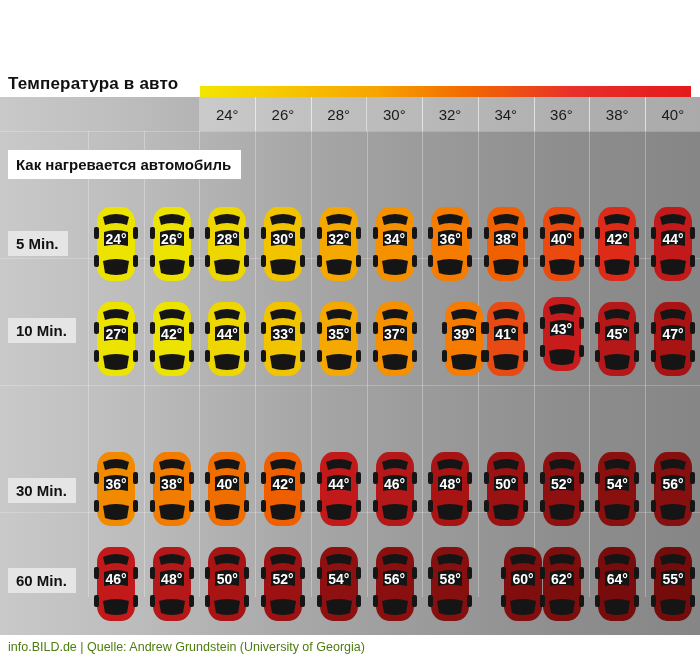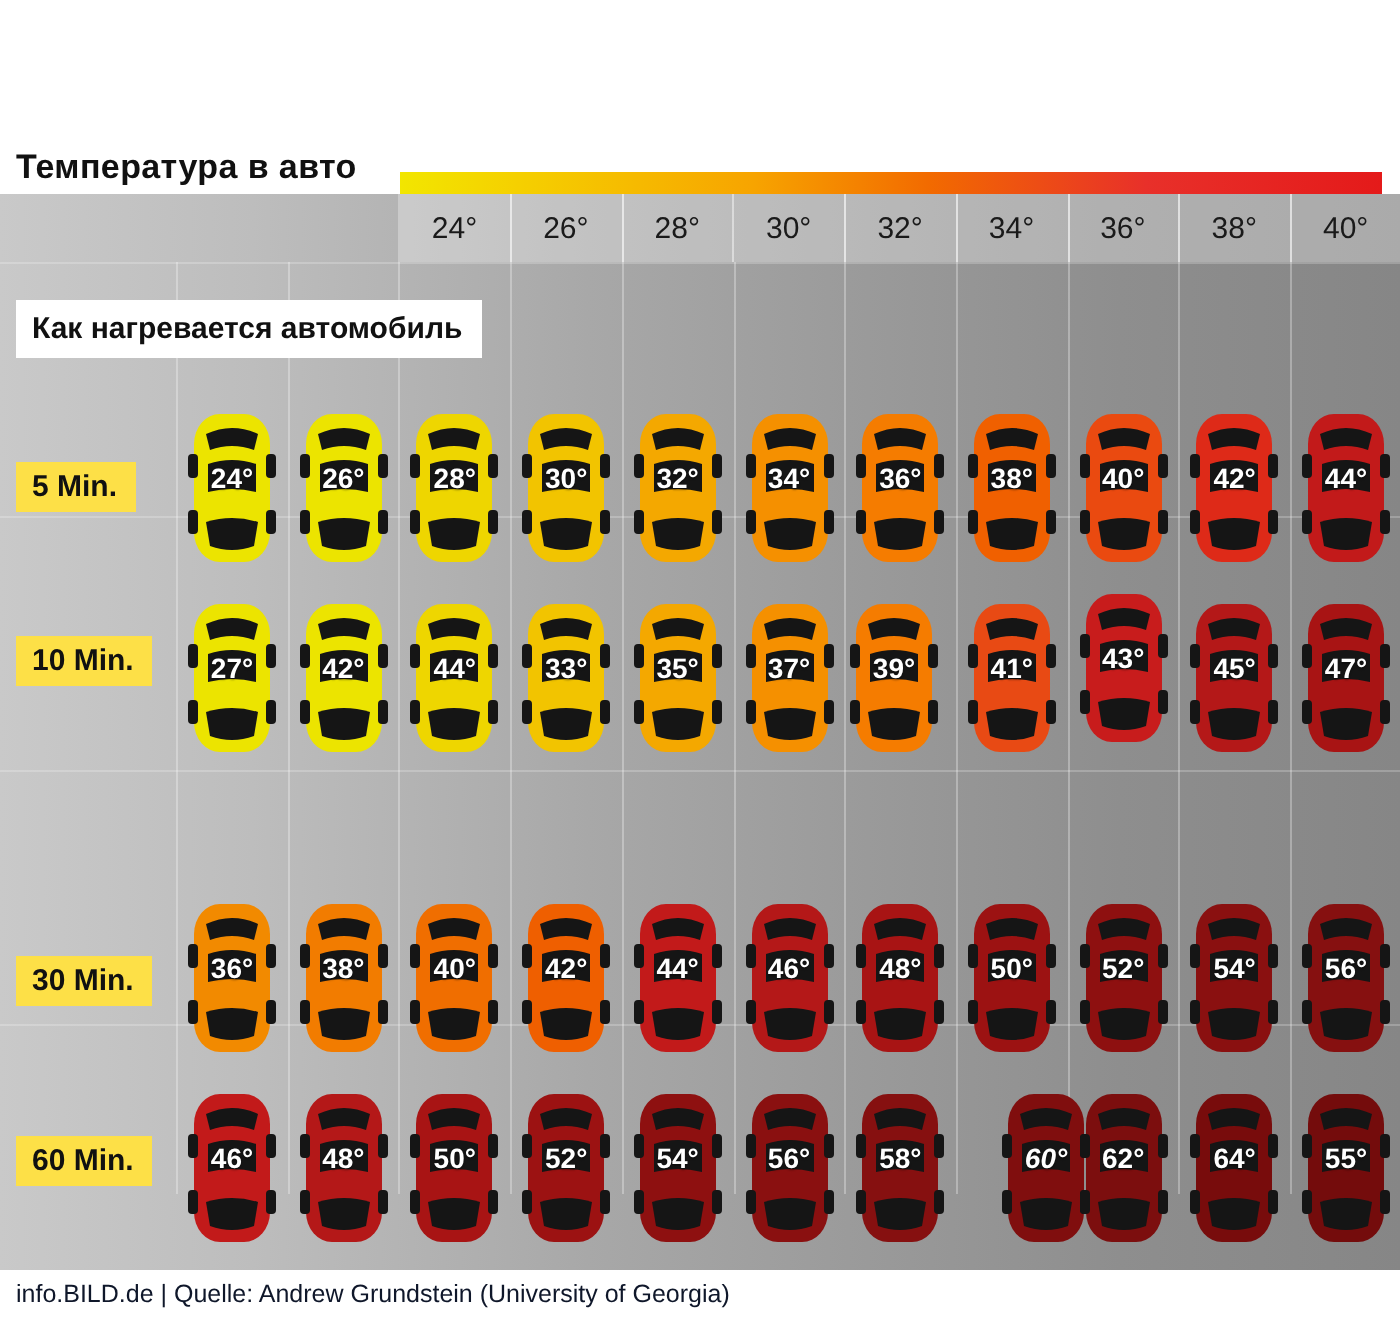--- a/index.html
+++ b/index.html
@@ -55,21 +55,21 @@
     left:8px;top:150px;
     background:#ffffff;
     padding:6px 10px 6px 8px;
     font-size:15px;font-weight:bold;color:#111;
     z-index:5;
   }
 
   .row-label{
     position:absolute;
     left:8px;
-    background:#fde047;
+    background:#e5e5e5;
     padding:4px 9px 4px 8px;
     font-size:15px;font-weight:bold;color:#111;
     z-index:5;
   }
 
   
   .vline{
     position:absolute;
     top:131px;height:466px;
     width:1px;background:rgba(255,255,255,0.30);
@@ -95,21 +95,21 @@
   }
 
   .footer{
     position:absolute;
     left:0;top:635px;width:700px;height:24px;
     background:#ffffff;
     display:flex;align-items:center;
     font-size:12.5px;color:#333;
     padding-left:8px;box-sizing:border-box;
   }
-  .footer .src{color:#0f172a;}
+  .footer .src{color:#4d7c0f;}
 </style>
 </head>
 <body>
 
 <div class="title">Температура в авто</div>
 
 <div class="gradient-bar"></div>
 
 <div class="chart-area"></div>
 
@@ -361,21 +361,21 @@
         <path d="M10 12 Q23 6 36 12 L34 20 Q23 16 12 20 Z" fill="#151515"></path>
         <path d="M11 27 Q23 23 35 27 L35 41 Q23 38 11 41 Z" fill="#151515"></path>
         <path d="M10 56 Q23 52 36 56 L34 68 Q23 72 12 68 Z" fill="#151515"></path>
         <rect x="1" y="22" width="5" height="12" rx="2" fill="#151515"></rect>
         <rect x="40" y="22" width="5" height="12" rx="2" fill="#151515"></rect>
         <rect x="1" y="50" width="5" height="12" rx="2" fill="#151515"></rect>
         <rect x="40" y="50" width="5" height="12" rx="2" fill="#151515"></rect>
       </svg>
       <span class="val">37°</span>
     </div>
-    <div class="car" style="left: 424px; top: 300px;">
+    <div class="car" style="left: 441px; top: 300px;">
       <svg viewBox="0 0 46 78" xmlns="http://www.w3.org/2000/svg">
         <rect x="4" y="2" width="38" height="74" rx="13" ry="15" fill="#f57c00"></rect>
         <path d="M10 12 Q23 6 36 12 L34 20 Q23 16 12 20 Z" fill="#151515"></path>
         <path d="M11 27 Q23 23 35 27 L35 41 Q23 38 11 41 Z" fill="#151515"></path>
         <path d="M10 56 Q23 52 36 56 L34 68 Q23 72 12 68 Z" fill="#151515"></path>
         <rect x="1" y="22" width="5" height="12" rx="2" fill="#151515"></rect>
         <rect x="40" y="22" width="5" height="12" rx="2" fill="#151515"></rect>
         <rect x="1" y="50" width="5" height="12" rx="2" fill="#151515"></rect>
         <rect x="40" y="50" width="5" height="12" rx="2" fill="#151515"></rect>
       </svg>
@@ -660,21 +660,21 @@
         <path d="M10 12 Q23 6 36 12 L34 20 Q23 16 12 20 Z" fill="#151515"></path>
         <path d="M11 27 Q23 23 35 27 L35 41 Q23 38 11 41 Z" fill="#151515"></path>
         <path d="M10 56 Q23 52 36 56 L34 68 Q23 72 12 68 Z" fill="#151515"></path>
         <rect x="1" y="22" width="5" height="12" rx="2" fill="#151515"></rect>
         <rect x="40" y="22" width="5" height="12" rx="2" fill="#151515"></rect>
         <rect x="1" y="50" width="5" height="12" rx="2" fill="#151515"></rect>
         <rect x="40" y="50" width="5" height="12" rx="2" fill="#151515"></rect>
       </svg>
       <span class="val">58°</span>
     </div>
-    <div class="car" style="left: 500px; top: 545px; font-style: italic;">
+    <div class="car" style="left: 500px; top: 545px;">
       <svg viewBox="0 0 46 78" xmlns="http://www.w3.org/2000/svg">
         <rect x="4" y="2" width="38" height="74" rx="13" ry="15" fill="#800e0e"></rect>
         <path d="M10 12 Q23 6 36 12 L34 20 Q23 16 12 20 Z" fill="#151515"></path>
         <path d="M11 27 Q23 23 35 27 L35 41 Q23 38 11 41 Z" fill="#151515"></path>
         <path d="M10 56 Q23 52 36 56 L34 68 Q23 72 12 68 Z" fill="#151515"></path>
         <rect x="1" y="22" width="5" height="12" rx="2" fill="#151515"></rect>
         <rect x="40" y="22" width="5" height="12" rx="2" fill="#151515"></rect>
         <rect x="1" y="50" width="5" height="12" rx="2" fill="#151515"></rect>
         <rect x="40" y="50" width="5" height="12" rx="2" fill="#151515"></rect>
       </svg>

